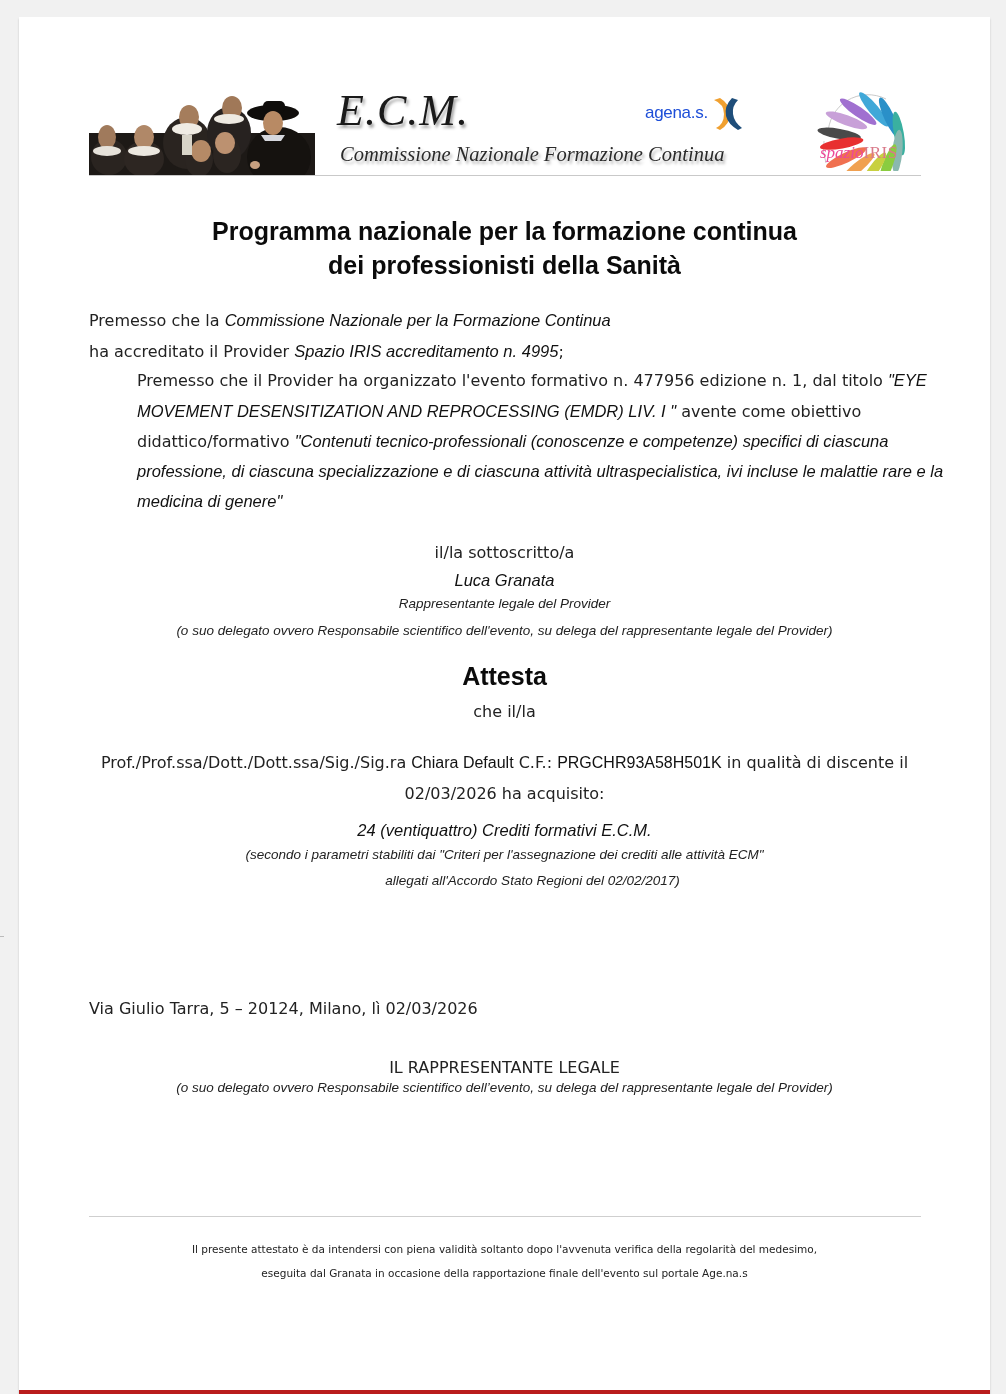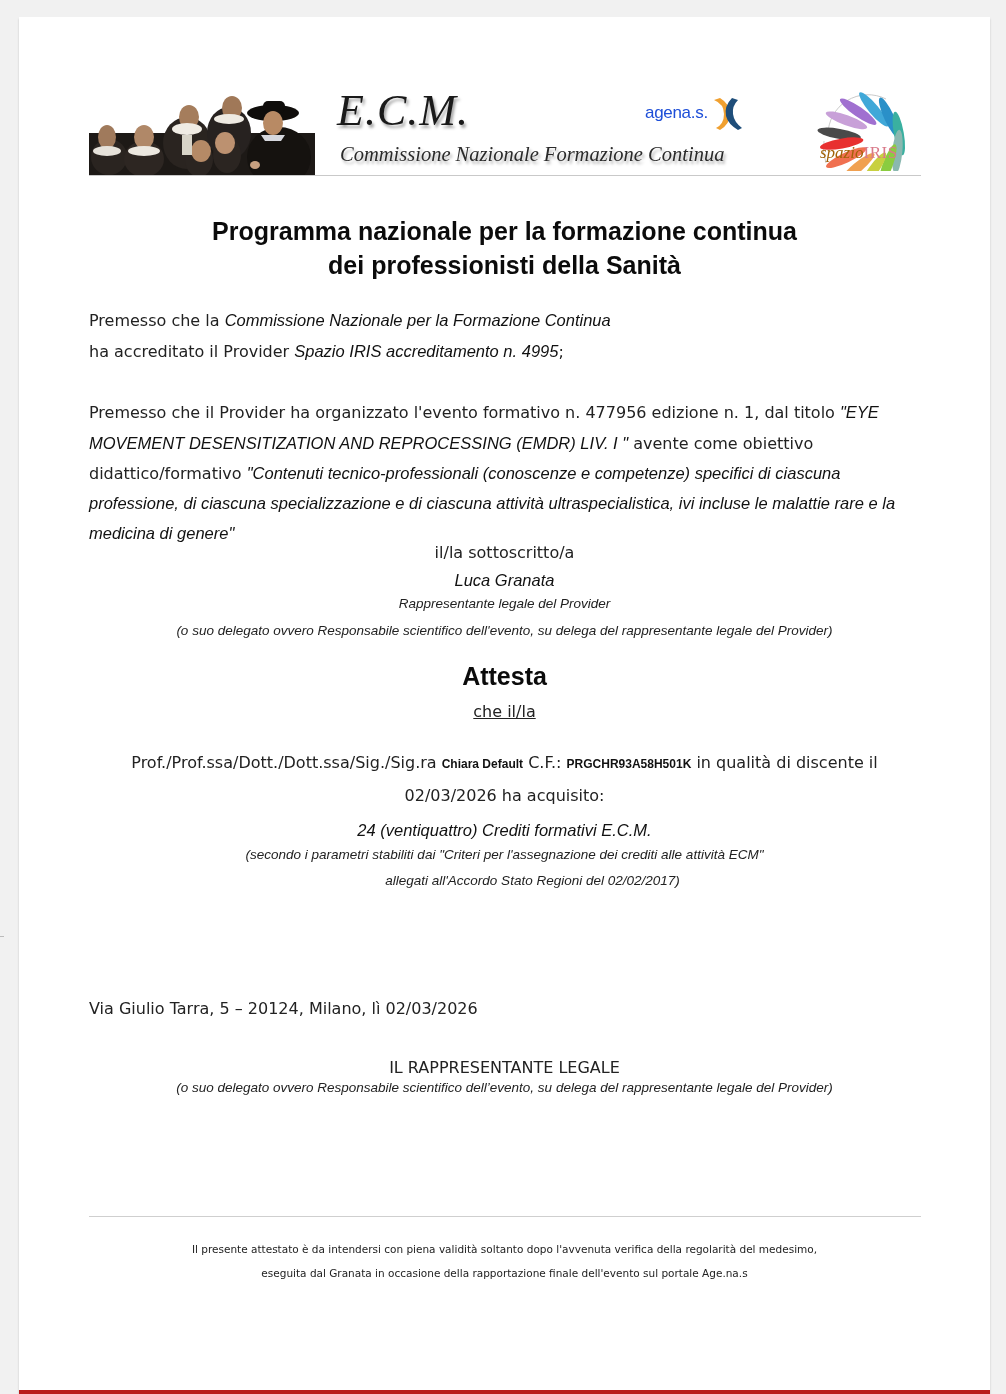--- a/index.html
+++ b/index.html
@@ -50,36 +50,36 @@
       letter-spacing: -0.3px;
     }
     .spazio {
       position: absolute; left: 797px; top: 74px; width: 96px; height: 80px;
     }
     .spazio-text {
       position: absolute; left: 4px; top: 52px; width: 94px;
       font-family: "Liberation Serif", serif; font-size: 17px; color: #333;
       white-space: nowrap;
     }
-    .spazio-text .s1 { font-style: italic; color: #a16207; }
+    .spazio-text .s1 { font-style: italic; color: #ec4899; }
     .spazio-text .s2 { color: #d97a8a; letter-spacing: 0.5px; }
 
     .main-title {
       position: absolute; left: 0; width: 971px; top: 197px;
       text-align: center; font-weight: bold; font-size: 25px; line-height: 34px;
       color: #0b0b0b;
     }
     .body-text {
       font-family: "DejaVu Sans", sans-serif;
       font-size: 16px; color: #222;
     }
     .para { position: absolute; left: 70px; width: 835px; }
     .bi { font-family: "Liberation Sans", sans-serif; font-weight: normal; font-style: italic; font-size: 16.5px; color: #111; }
     .it { font-family: "Liberation Sans", sans-serif; font-style: italic; font-size: 16.5px; color: #111; }
-    .bold-sans { font-family: "Liberation Sans", sans-serif; font-weight: bold; font-size: 12px; color: #111; }
+    .bold-sans { font-family: "Liberation Sans", sans-serif; font-weight: normal; font-size: 16px; color: #111; }
     .center { position: absolute; left: 0; width: 971px; text-align: center; }
     .small-it { font-family: "Liberation Sans", sans-serif; font-style: italic; font-size: 13.5px; color: #222; }
     .attesta { font-family: "Liberation Sans", sans-serif; font-weight: bold; font-size: 25px; color: #0b0b0b; }
     .footer-rule {
       position: absolute; left: 70px; top: 1199px; width: 832px; height: 1px; background: #cfcfcf;
     }
     .footer-note {
       font-family: "DejaVu Sans", sans-serif; font-size: 10.5px; color: #222; line-height: 24px;
     }
     .left-mark {
@@ -172,31 +172,31 @@
   <div class="main-title">
     <div>Programma nazionale per la formazione continua</div>
     <div>dei professionisti della Sanità</div>
   </div>
 
   <div class="para body-text" style="top:288px; line-height:30px;">
     <div><span>Premesso che la </span><span class="bi">Commissione Nazionale per la Formazione Continua</span></div>
     <div><span>ha accreditato il Provider </span><span class="bi">Spazio IRIS</span><span class="it"> accreditamento n. 4995</span><span>;</span></div>
   </div>
 
-  <div class="para body-text" style="top:380px; line-height:30px;">
+  <div class="para body-text" style="top:348px; line-height:30px;margin-left:48px;">
     <span>Premesso che il Provider ha organizzato l'evento formativo n. 477956 edizione n. 1, dal titolo </span><span class="bi">"EYE MOVEMENT DESENSITIZATION AND REPROCESSING (EMDR) LIV. I "</span><span> avente come obiettivo didattico/formativo </span><span class="bi" style="line-height:26px;">"Contenuti tecnico-professionali (conoscenze e competenze) specifici di ciascuna professione, di ciascuna specializzazione e di ciascuna attività ultraspecialistica, ivi incluse le malattie rare e la medicina di genere"</span>
   </div>
 
   <div class="center bi" style="top:554px;">Luca Granata</div>
   <div class="center body-text" style="top:526px;">il/la sottoscritto/a</div>
   <div class="center small-it" style="top:579px;">Rappresentante legale del Provider</div>
   <div class="center small-it" style="top:606px;">(o suo delegato ovvero Responsabile scientifico dell'evento, su delega del rappresentante legale del Provider)</div>
 
   <div class="center attesta" style="top:645px;">Attesta</div>
-  <div class="center body-text" style="top:685px;text-decoration:underline;">che il/la</div>
+  <div class="center body-text" style="top:685px;">che il/la</div>
 
   <div class="center body-text" style="top:730px; line-height:31px;">
     <div><span>Prof./Prof.ssa/Dott./Dott.ssa/Sig./Sig.ra </span><span class="bold-sans">Chiara Default</span><span> C.F.: </span><span class="bold-sans">PRGCHR93A58H501K</span><span> in qualità di discente il</span></div>
     <div>02/03/2026 ha acquisito:</div>
   </div>
 
   <div class="center bi" style="top:804px;">24 (ventiquattro) Crediti formativi E.C.M.</div>
   <div class="center small-it" style="top:830px;">(secondo i parametri stabiliti dai "Criteri per l'assegnazione dei crediti alle attività ECM"</div>
   <div class="center small-it" style="top:856px;padding-left:28px;">allegati all'Accordo Stato Regioni del 02/02/2017)</div>
 

